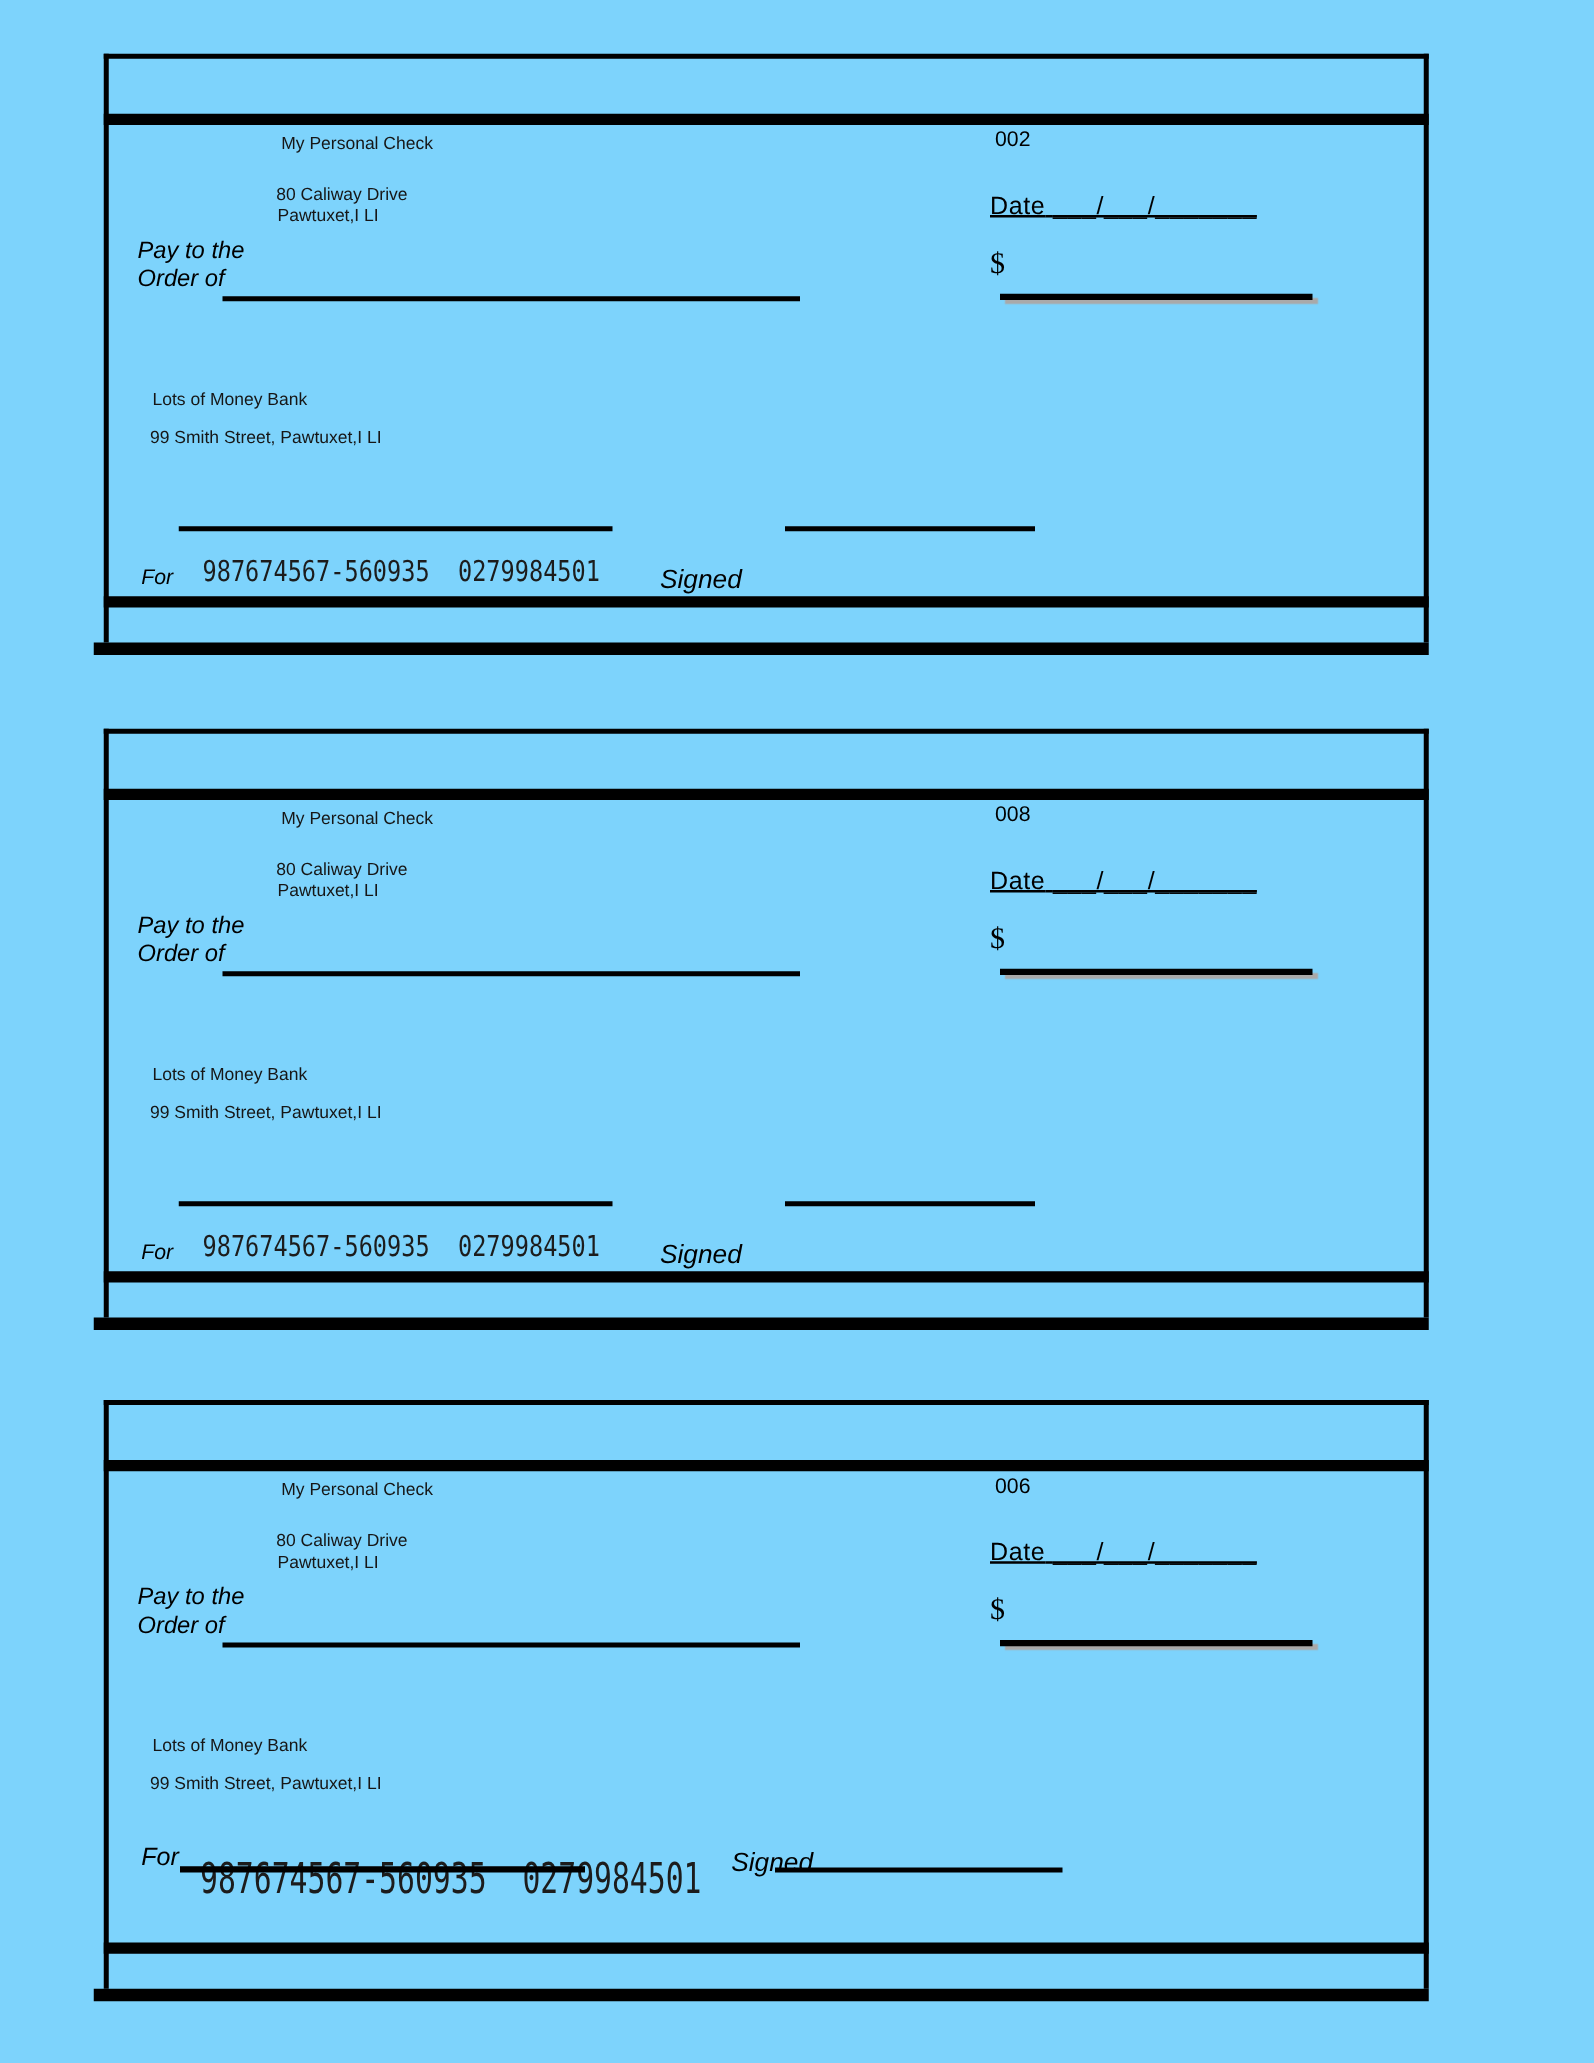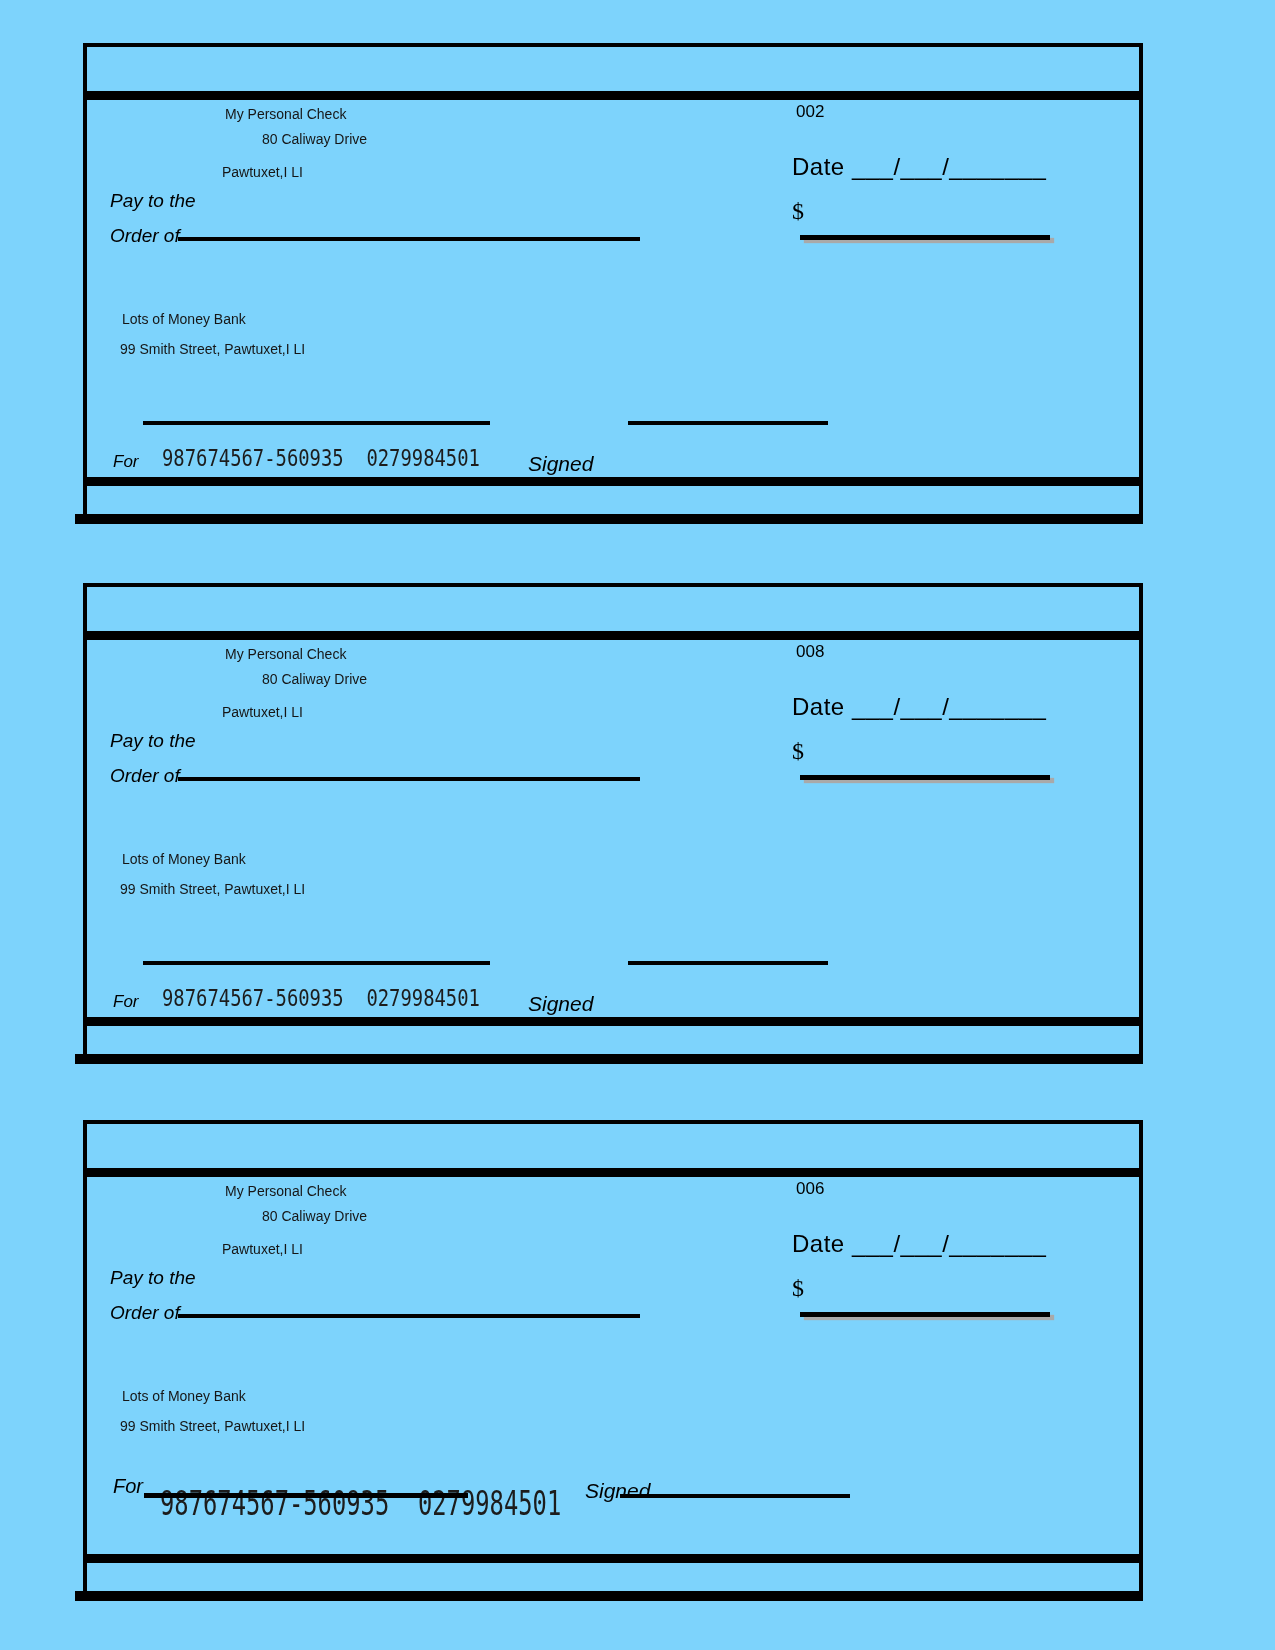--- a/index.html
+++ b/index.html
@@ -19,21 +19,21 @@
   .edge-top{left:0;top:0;width:100%;height:4px;}
   .edge-left{left:0;top:0;width:4px;height:471px;}
   .edge-right{right:0;top:0;width:4px;height:471px;}
   .bar{position:absolute;background:#000;left:0;width:100%;}
   .bar-upper{top:48px;height:9px;}
   .bar-lower{top:434px;height:9px;}
   .bar-bottom{top:471px;height:10px;left:-8px;width:1068px;}
   .txt{position:absolute;line-height:1;white-space:pre;}
   .small-text{font-size:14px;color:#161616;}
   .check-number{font-size:17px;}
-  .date-row{font-size:24px;letter-spacing:.5px;}
+  .date-row{font-size:20px;letter-spacing:.5px;text-decoration:underline;}
   .italic-label{font-size:19px;font-style:italic;}
   .dollar{font-family:"Liberation Serif",serif;font-size:24px;}
   .rule{position:absolute;background:#000;}
   .payee-line{left:95px;top:194px;width:462px;height:4px;}
   .amount-line{left:717px;top:192px;width:250px;height:5px;box-shadow:4px 3px 1px #a9a9a9;}
   .memo-line{left:60px;top:378px;width:347px;height:4px;}
   .sig-line{left:545px;top:378px;width:200px;height:4px;}
   .for-label{font-size:17px;font-style:italic;}
   .signed-label{font-size:21px;font-style:italic;}
   .micr{
@@ -47,26 +47,26 @@
     font-family:"DejaVu Sans Mono",monospace;
     font-size:34px;color:#1c1c1c;
     transform:scaleX(0.70);transform-origin:0 0;
     z-index:1;
   }
   .strike-line-a{left:61px;top:373px;width:324px;height:5px;z-index:3;}
   .strike-line-b{left:537px;top:374px;width:230px;height:4px;z-index:3;}
   .signed-3{z-index:2;}
   
   .sender-1{left:142px;top:64px;}
-  .sender-2{left:138px;top:89px;margin-left:41px;}
+  .sender-2{left:138px;top:105px;}
   .sender-3{left:139px;top:122px;}
   .num-pos{left:713px;top:60px;}
   .date-pos{left:709px;top:112px;}
   .pay-1{left:27px;top:148px;}
-  .pay-2{left:27px;top:171px;margin-top:12px;}
+  .pay-2{left:27px;top:171px;}
   .dollar-pos{left:709px;top:156px;}
   .bank-1{left:39px;top:269px;}
   .bank-2{left:37px;top:299px;}
   .for-pos{left:30px;top:410px;}
   .micr-pos{left:79px;top:404px;}
   .signed-pos{left:445px;top:410px;}
   .for-pos-3{left:30px;top:356px;}
   .micr-pos-3{left:77px;top:366px;}
   .signed-pos-3{left:502px;top:360px;}
 </style>

